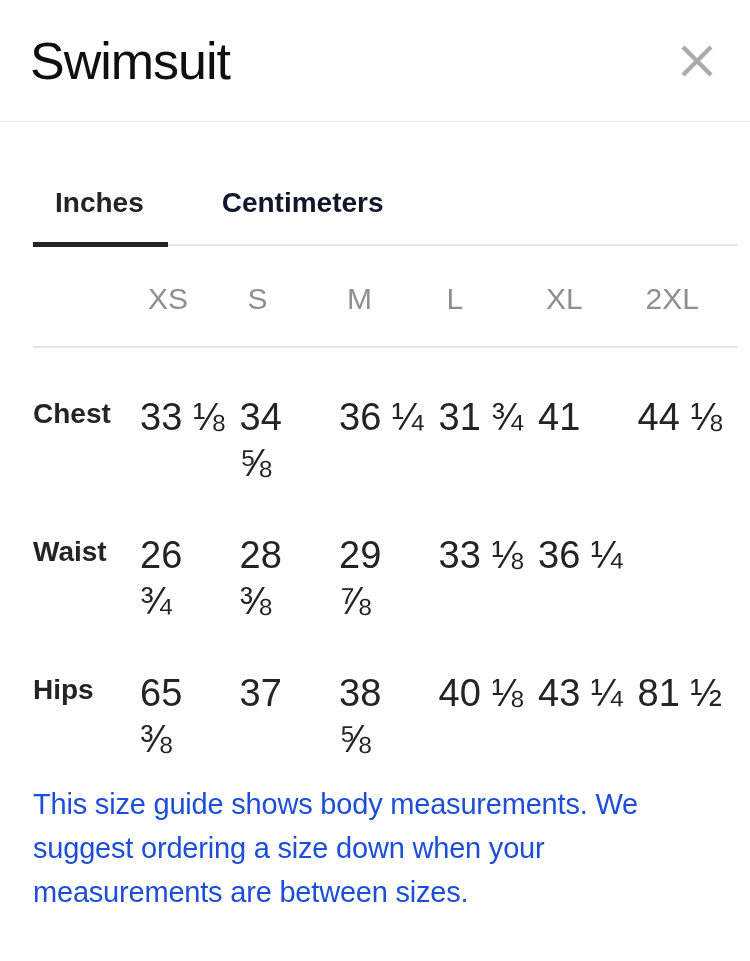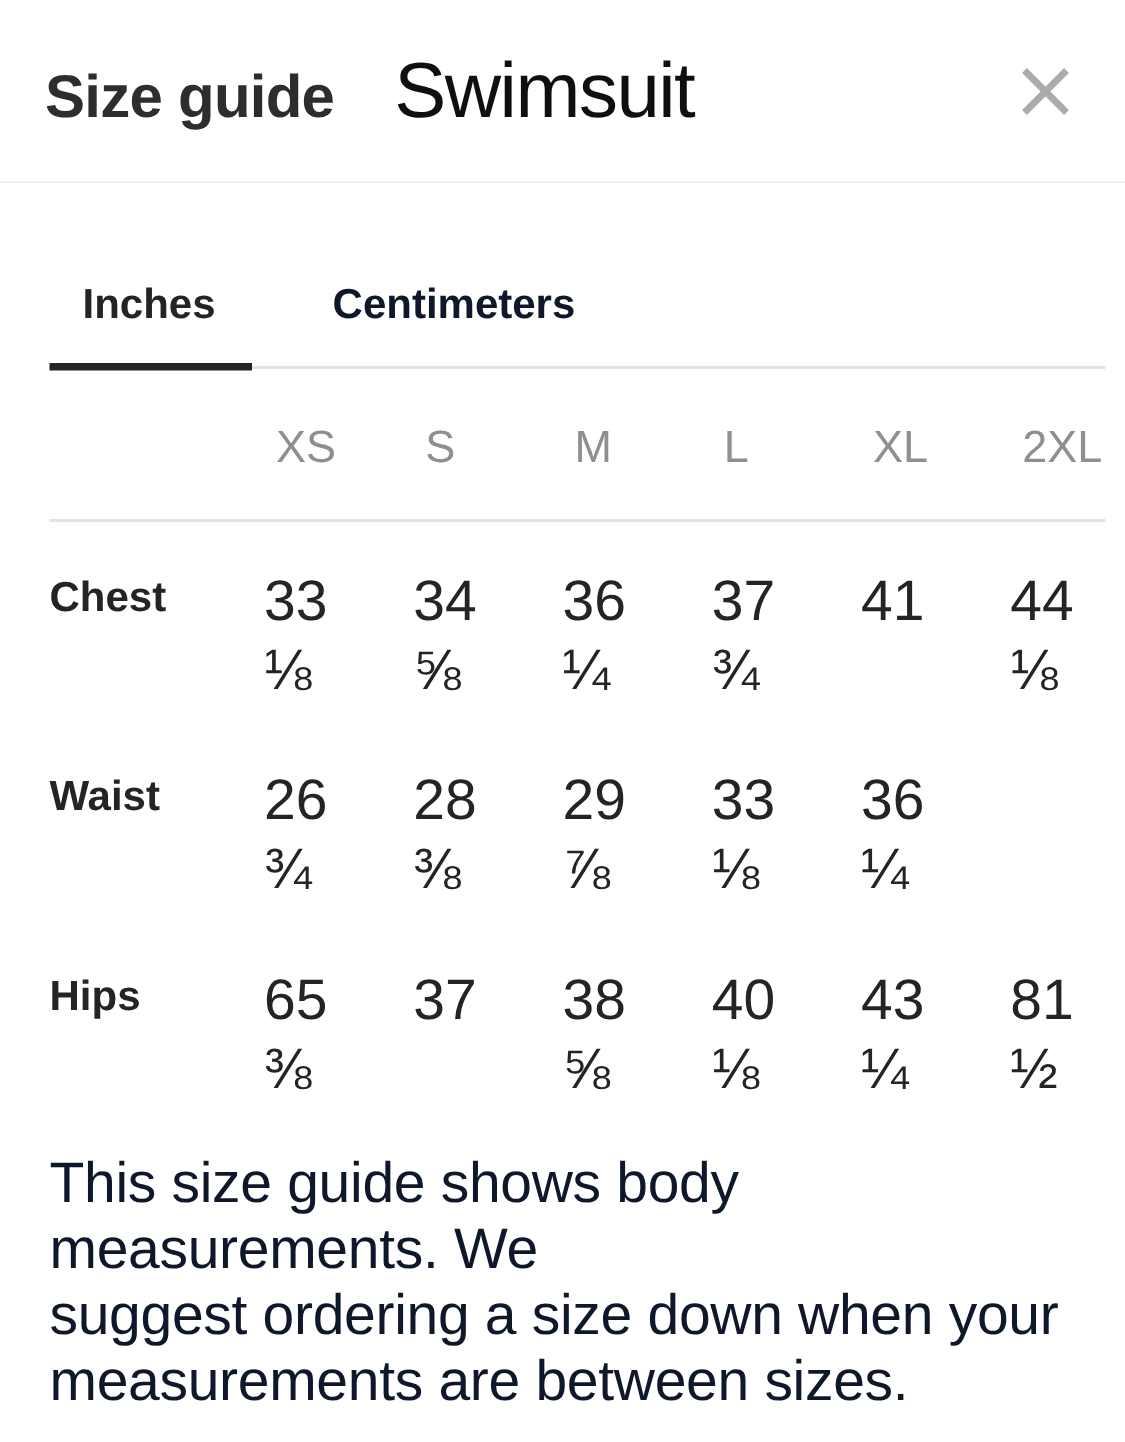--- a/index.html
+++ b/index.html
@@ -67,67 +67,65 @@
     background:#242424;
   }
   .tab + .tab { margin-left:16px; padding-left:38px; padding-right:20px; }
 
   
   .size-table { margin:0 13px 0 33px; }
   .grid-row {
     display:grid;
     grid-template-columns:107px repeat(6,1fr);
     align-items:start;
-    gap:36px;
   }
   .sizes-head {
     margin-top:36px;
     padding-bottom:30px;
     border-bottom:2px solid #e3e3e3;
     color:#8f8f8f;
     font-size:30px;
     line-height:34px;
   }
   .sizes-head .size-col { padding-left:8px; }
   .sizes-head .corner { padding-left:0; }
   .data-row {
     min-height:133px;
-    padding-top:30px;
+    padding-top:46px;
   }
   .row-label {
     font-size:28px;
     font-weight:700;
     color:#242424;
     line-height:40px;
   }
   .cell {
     font-size:38px;
     color:#242424;
     line-height:46px;
     white-space:pre-line;
   }
 
   
   .footer-note {
     margin:20px 30px 0 33px;
-    font-size:38px;
+    font-size:29px;
     line-height:44px;
-    color:#0f172a;
+    color:#1d4ed8;
     white-space:pre-line;
     letter-spacing:-0.2px;
   }
 </style>
 </head>
 <body>
 
 <div class="modal">
 
   <header class="modal-header">
     <div class="title-wrap">
-      <span class="modal-title">Size guide</span>
       <span class="product-name">Swimsuit</span>
     </div>
     <button class="close-button">
       <svg width="42" height="42" viewBox="0 0 42 42">
         <line x1="7" y1="7" x2="35" y2="35" stroke="#ababab" stroke-width="4.5"></line>
         <line x1="35" y1="7" x2="7" y2="35" stroke="#ababab" stroke-width="4.5"></line>
       </svg>
     </button>
   </header>
 
@@ -147,21 +145,21 @@
       <div class="size-col">XL</div>
       <div class="size-col">2XL</div>
     </div>
 
     <div class="grid-row data-row">
       <div class="row-label">Chest</div>
       <div class="cell">33 ⅛</div>
       <div class="cell">34
 ⅝</div>
       <div class="cell">36 ¼</div>
-      <div class="cell">37 ¾</div>
+      <div class="cell">31 ¾</div>
       <div class="cell">41</div>
       <div class="cell">44 ⅛</div>
     </div>
 
     <div class="grid-row data-row">
       <div class="row-label">Waist</div>
       <div class="cell">26
 ¾</div>
       <div class="cell">28
 ⅜</div>

